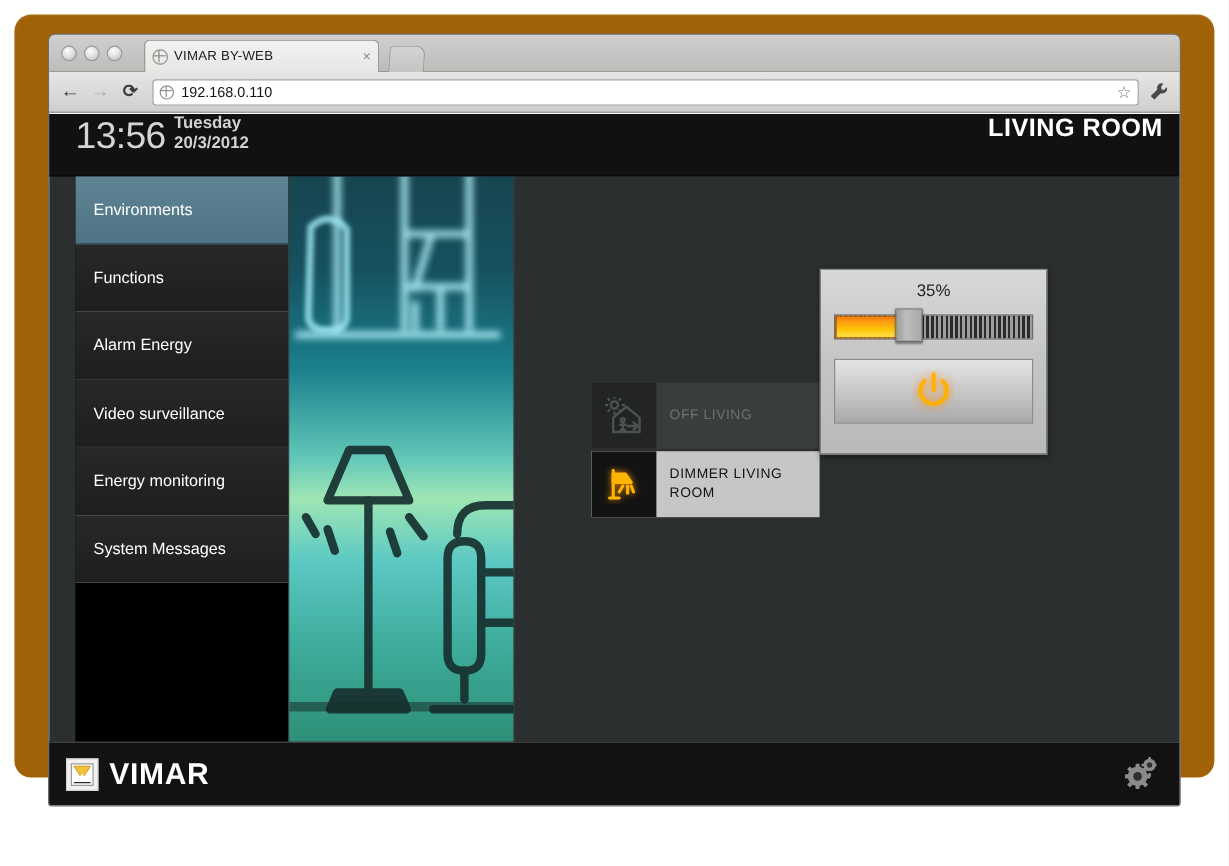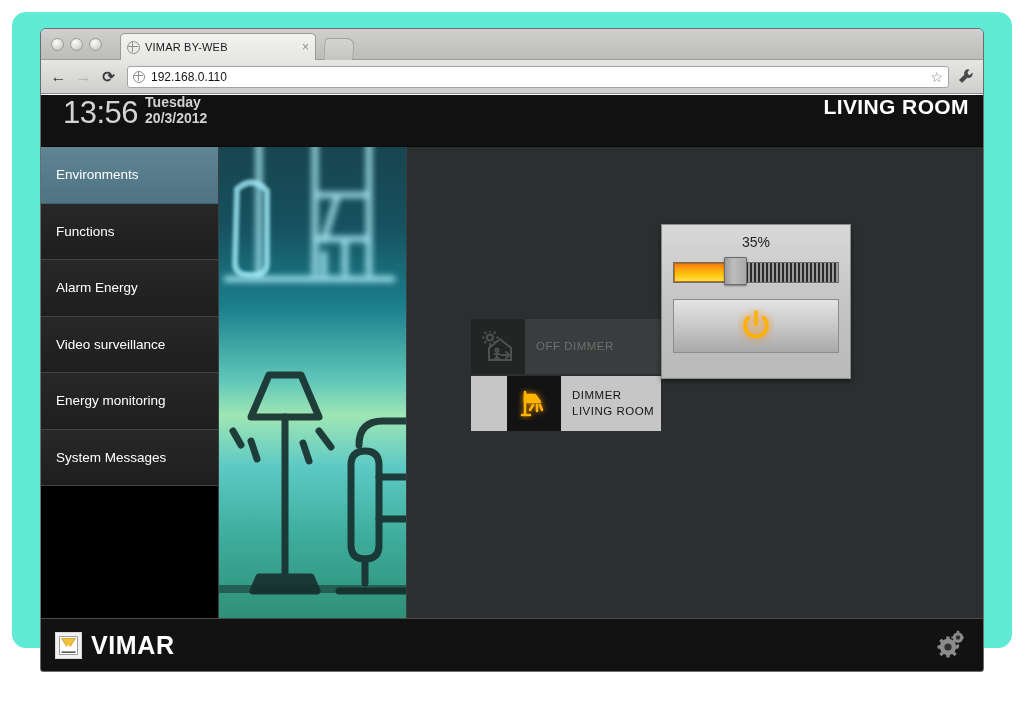--- a/index.html
+++ b/index.html
@@ -13,21 +13,21 @@
     font-family: "Liberation Sans", sans-serif;
   }
 
   
   #bezel {
     position: absolute;
     left: 12px;
     top: 12px;
     width: 1000px;
     height: 636px;
-    background: #5eead4;
+    background: #a16207;
     border-radius: 14px;
     box-shadow: inset 0 1px 2px rgba(255,255,255,.12);
   }
 
   
   #browser {
     position: absolute;
     left: 28px;
     top: 16px;
     width: 944px;
@@ -232,20 +232,21 @@
   .body-row { flex: 1 1 auto; display: flex; min-height: 0; }
 
   
   .sidebar {
     width: 178px;
     background: #000000;
     flex: 0 0 auto;
     display: flex;
     flex-direction: column;
     border-right: 1px solid #3c3f3f;
+    margin-left: 22px;
   }
   .nav-item {
     height: 56.5px;
     display: flex;
     align-items: center;
     padding-left: 15px;
     font-size: 13.5px;
     color: #ffffff;
     background: linear-gradient(to bottom, #282828 0%, #1e1e1e 100%);
     border-bottom: 1px solid #434343;
@@ -306,21 +307,21 @@
   .tile-label {
     flex: 1 1 auto;
     display: flex;
     align-items: center;
     padding: 0 0 0 11px;
     font-size: 11.5px;
     color: #6e7171;
     letter-spacing: .5px;
     line-height: 1.35;
   }
-  .tile.active { background: #c6c6c6; padding-left: 36px; }
+  .tile.active { background: #c6c6c6; }
   .tile.active .tile-icon { background: #131313; }
   .tile.active .tile-label { color: #141414; }
 
   
   .dimmer-panel {
     position: absolute;
     left: 254px;
     top: 77px;
     width: 190px;
     height: 155px;
@@ -541,21 +542,21 @@
                   <g stroke="#4e5151" stroke-width="2" fill="none" stroke-linejoin="round">
                     <path d="M8 17 L 19 8 L 30 17 V 29 H 8 Z"></path>
                   </g>
                   <g stroke="#4e5151" stroke-width="2" fill="none" stroke-linecap="round">
                     <circle cx="16" cy="19" r="1.6"></circle>
                     <path d="M16 21 v 5 M16 26 l -3 3 M16 26 l 3 3 M13.5 23 h 5"></path>
                     <path d="M20 24 h 8 M25 21 l 3.5 3 -3.5 3"></path>
                   </g>
                 </svg>
               </span>
-              <span class="tile-label">OFF DIMMER</span>
+              <span class="tile-label">OFF LIVING</span>
             </div>
 
             <div class="tile" style="background:transparent;"></div>
 
 
             <div class="tile active">
               <span class="tile-icon">
                 <svg width="32" height="32" viewBox="0 0 32 32">
                   <g stroke="#ffb400" stroke-width="2.6" fill="none" stroke-linecap="round" stroke-linejoin="round" style="filter: drop-shadow(0 0 3px rgba(255,150,0,.85));">
                     <path d="M7 4 V 27 M4 27 h 8"></path>

